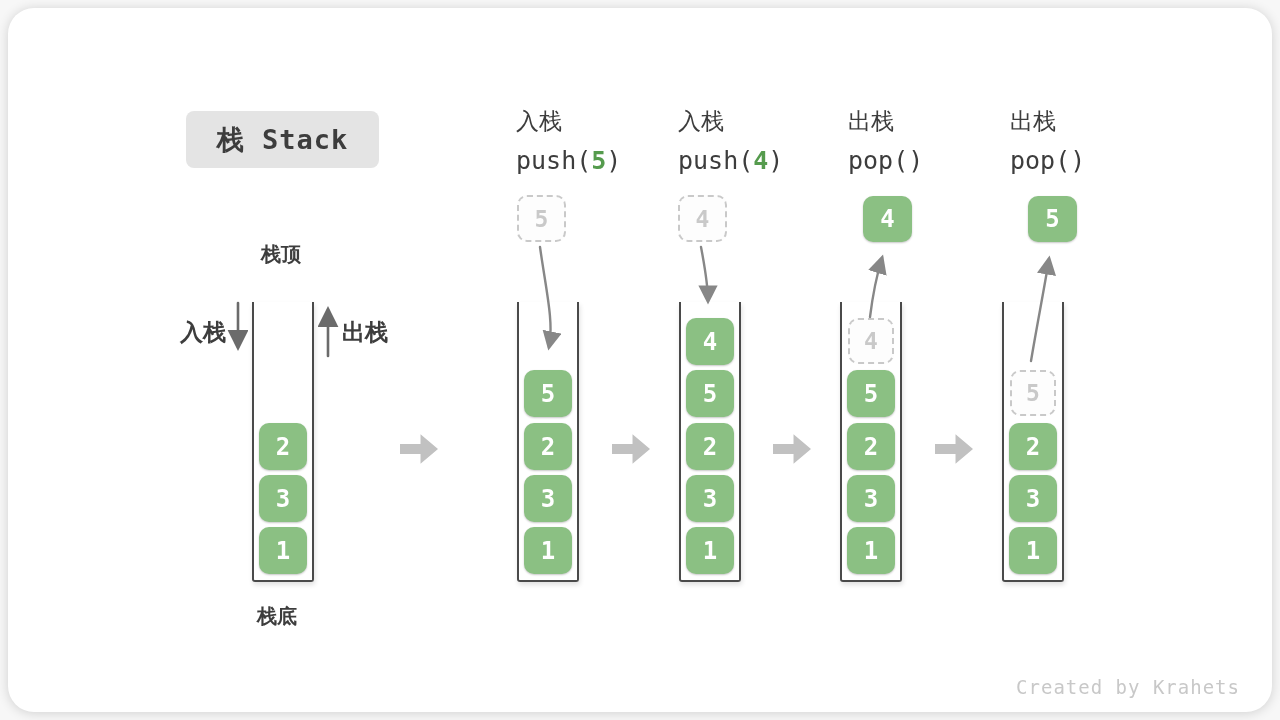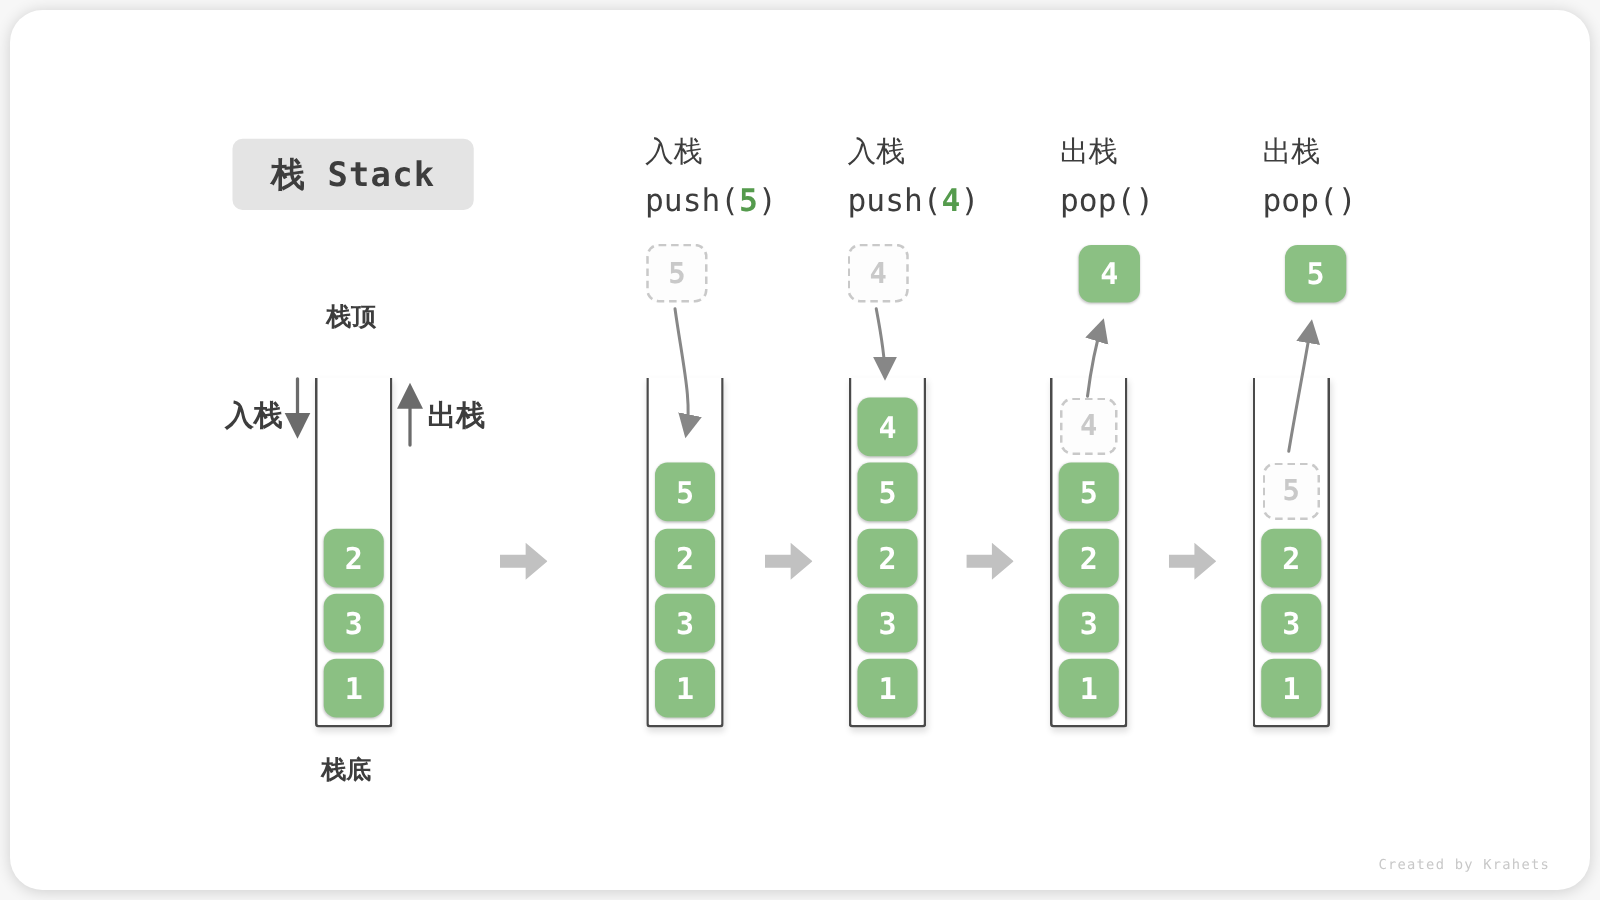--- a/index.html
+++ b/index.html
@@ -83,21 +83,21 @@
     clip-path: polygon(0 34%, 54% 34%, 54% 4%, 100% 50%, 54% 96%, 54% 66%, 0 66%);
   }
 
   #overlay { position: absolute; inset: 0; z-index: 5; pointer-events: none; }
   #overlay .curve     { fill: none; stroke: var(--curve_arrow); stroke-width: 2.4; stroke-linecap: round; }
   #overlay .sidearrow { fill: none; stroke: var(--side_arrow);  stroke-width: 2.6; stroke-linecap: round; }
 
   #watermark {
     position: absolute; right: 40px; bottom: 22px;
     font-family: "DejaVu Sans Mono", monospace;
-    font-size: 11px; letter-spacing: 1px;
+    font-size: 19px; letter-spacing: 1px;
     color: var(--watermark_color);
   }
 </style>
 </head>
 <body>
 
 <div class="card"></div>
 
 <div id="canvas">
 

